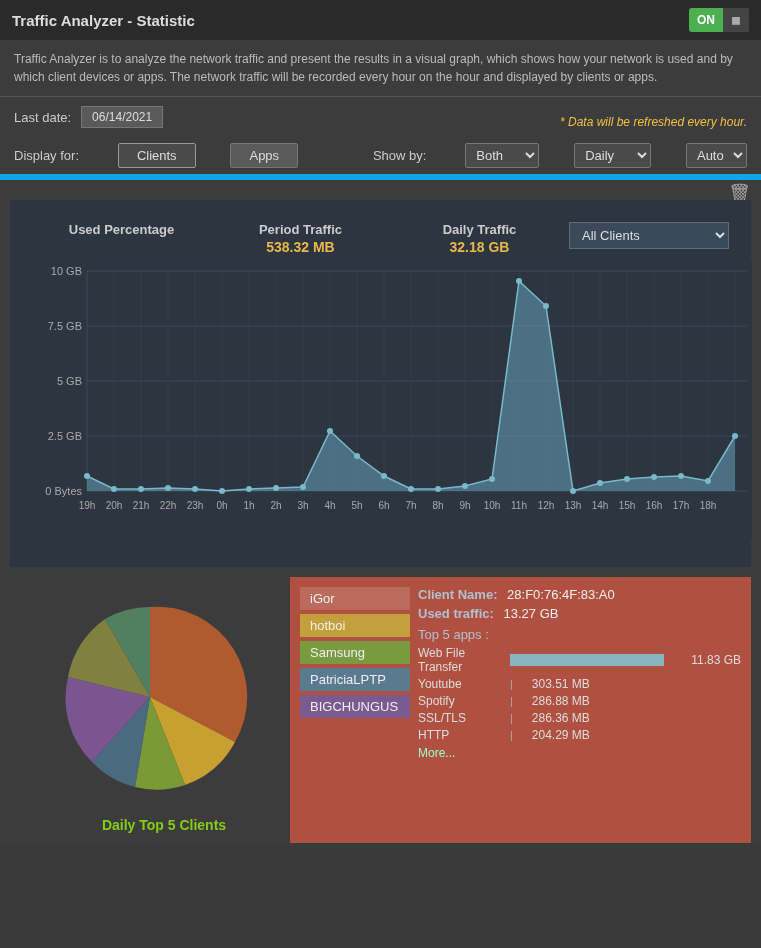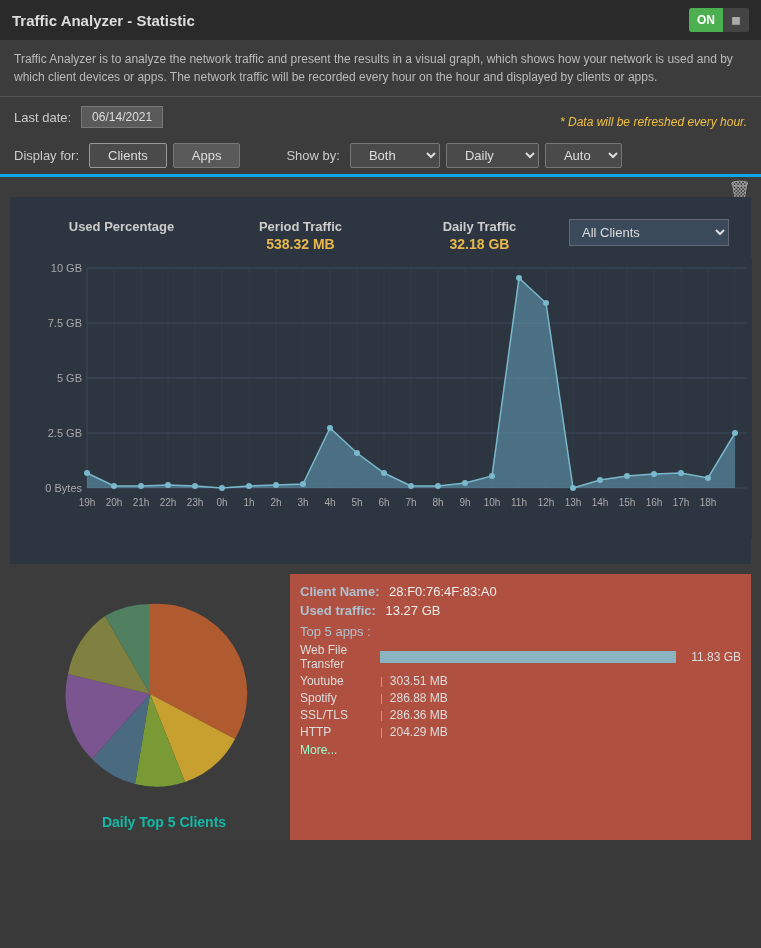--- a/index.html
+++ b/index.html
@@ -90,21 +90,22 @@
       font-style: italic;
       margin-top: 10px;
     }
     
     .display-row {
       background: #3c3c3c;
       padding: 6px 14px;
       display: flex;
       align-items: center;
       gap: 6px;
-      border-bottom: 3px solid #0ea5e9;
+      border-bottom: 6px solid #0ea5e9;
+      justify-content: space-between;
     }
     .display-label {
       color: #ccc;
       font-size: 13px;
       margin-right: 4px;
     }
     .btn-toggle {
       background: #5a5a5a;
       border: 1px solid #777;
       color: #ddd;
@@ -120,21 +121,21 @@
     .show-by-label {
       color: #ccc;
       font-size: 13px;
       margin-left: 40px;
       margin-right: 4px;
     }
     .select-ctrl {
       background: #4a4a4a;
       border: 1px solid #777;
       color: #ddd;
-      padding: 3px 14px;
+      padding: 3px 6px;
       font-size: 13px;
       cursor: pointer;
       border-radius: 2px;
       appearance: auto;
     }
     
     .chart-area {
       background: #2d3540;
       margin: 0 10px 10px 10px;
       padding: 22px;
@@ -198,21 +199,21 @@
     }
     .pie-container {
       width: 280px;
       display: flex;
       flex-direction: column;
       align-items: center;
       justify-content: center;
       padding: 10px;
     }
     .pie-title {
-      color: #14b8a6;
+      color: #84cc16;
       font-size: 14px;
       font-weight: bold;
       margin-top: 10px;
       text-align: center;
       margin-left: 28px;
     }
     
     .client-info-panel {
       background: #b05040;
       flex: 1;
@@ -261,21 +262,21 @@
       font-weight: normal;
       font-size: 13px;
       margin: 6px 0 4px 0;
     }
     .app-row {
       display: flex;
       align-items: center;
       font-size: 12px;
       color: #ddd;
       margin-bottom: 3px;
-      gap: 0;
+      gap: 12px;
     }
     .app-name {
       min-width: 80px;
       font-size: 12px;
     }
     .app-bar-container {
       flex: 1;
       height: 12px;
       background: rgba(255,255,255,0.1);
       position: relative;
@@ -488,20 +489,27 @@
 
         <path d="M120,110 L38,90 A90,90 0 0,1 75,32 Z" fill="#808040"></path>
 
         <path d="M120,110 L75,32 A90,90 0 0,1 120,20 Z" fill="#508060"></path>
       </svg>
       <div class="pie-title">Daily Top 5 Clients</div>
     </div>
 
     <div class="client-info-panel">
 
+      <div class="client-list">
+        <div class="client-list-item client-iGor active">iGor</div>
+        <div class="client-list-item client-hotboi">hotboi</div>
+        <div class="client-list-item client-samsung">Samsung</div>
+        <div class="client-list-item client-patricia">PatriciaLPTP</div>
+        <div class="client-list-item client-bigchungus">BIGCHUNGUS</div>
+      </div>
 
       <div class="client-details">
         <div class="detail-row">
           <span class="detail-label">Client Name:</span>
           <span class="detail-value">28:F0:76:4F:83:A0</span>
         </div>
         <div class="detail-row">
           <span class="detail-label">Used traffic:</span>
           <span class="detail-value">13.27 GB</span>
         </div>

